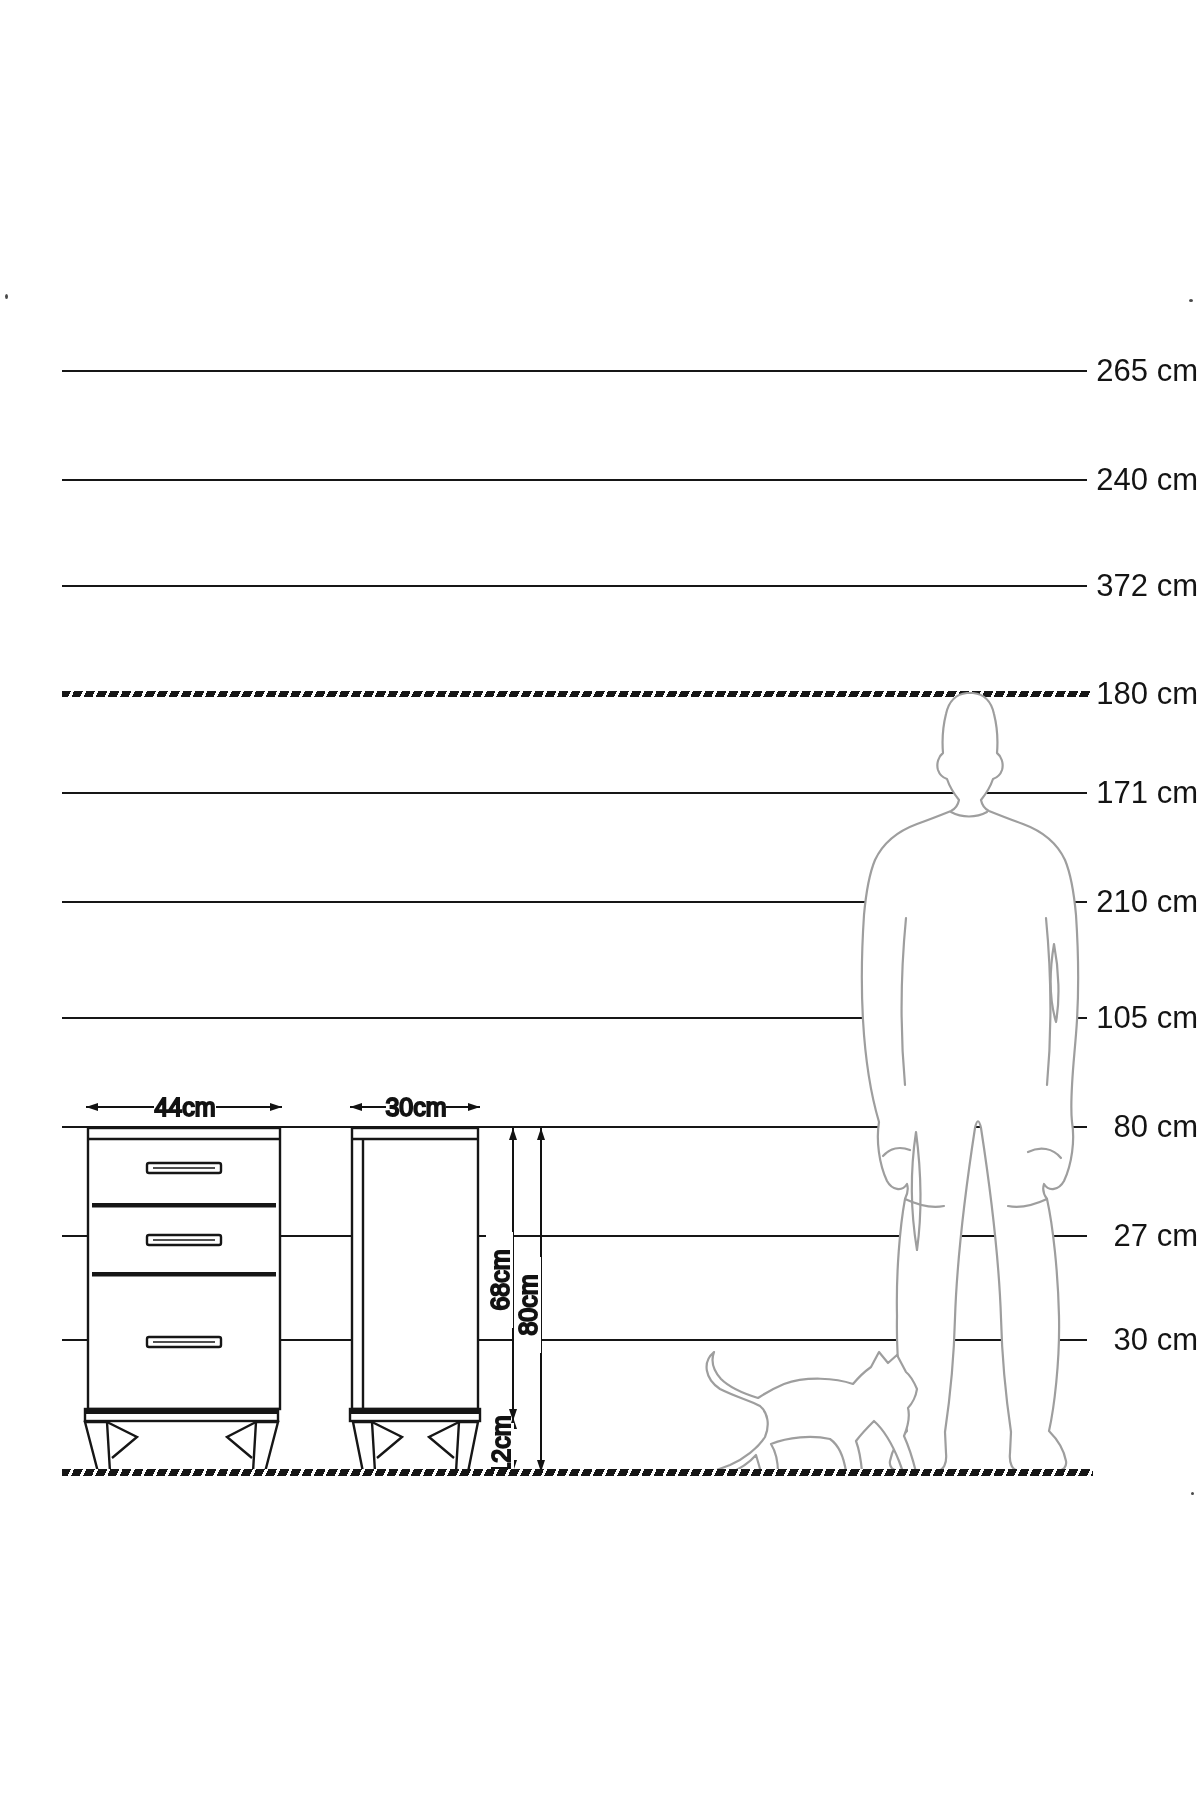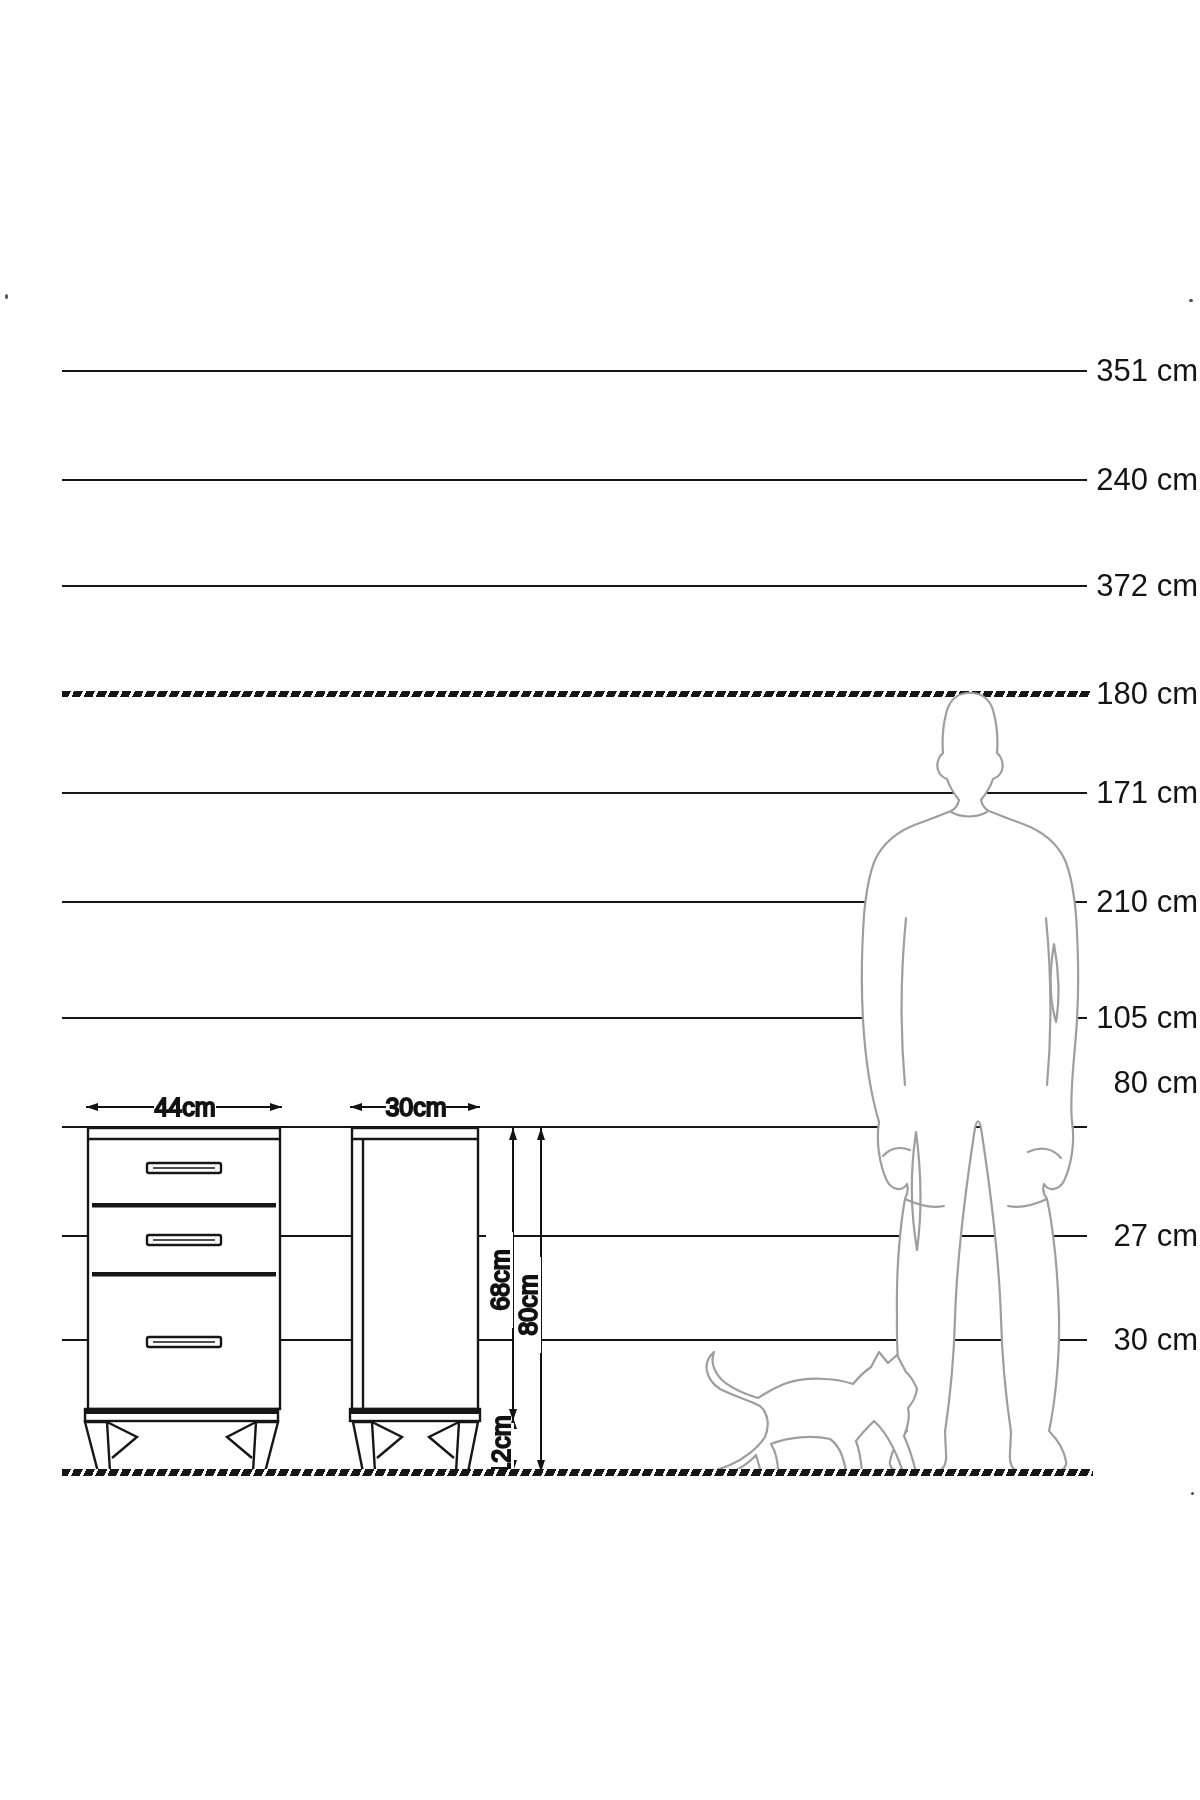--- a/index.html
+++ b/index.html
@@ -188,28 +188,28 @@
       <polygon points="541,1128 537,1140 545,1140" stroke="none"></polygon>
       <polygon points="541,1472 537,1460 545,1460" stroke="none"></polygon>
       <rect x="514" y="1257" width="27" height="96" fill="#ffffff" stroke="none"></rect>
       <text class="dim-text" transform="rotate(-90 528 1305)" x="528" y="1314" text-anchor="middle">80cm</text>
     </g>
   </svg>
 
   <div class="ground-line"></div>
 
   <div class="scale-labels">
-    <div class="slabel" style="top:353px">351 cm</div>
+    <div class="slabel" style="top:353px">265 cm</div>
     <div class="slabel" style="top:462px">240 cm</div>
     <div class="slabel" style="top:568px">372 cm</div>
     <div class="slabel" style="top:676px">180 cm</div>
     <div class="slabel" style="top:775px">171 cm</div>
     <div class="slabel" style="top:884px">210 cm</div>
     <div class="slabel" style="top:1000px">105 cm</div>
-    <div class="slabel" style="top:1065px">80 cm</div>
+    <div class="slabel" style="top:1109px">80 cm</div>
     <div class="slabel" style="top:1218px">27 cm</div>
     <div class="slabel" style="top:1322px">30 cm</div>
   </div>
 
   <div class="speck" style="left:5px;top:294px;width:3px;height:5px"></div>
   <div class="speck" style="left:1189px;top:299px;width:4px;height:3px"></div>
   <div class="speck" style="left:1191px;top:1492px;width:3px;height:3px"></div>
 </div>
 
 </body></html>

